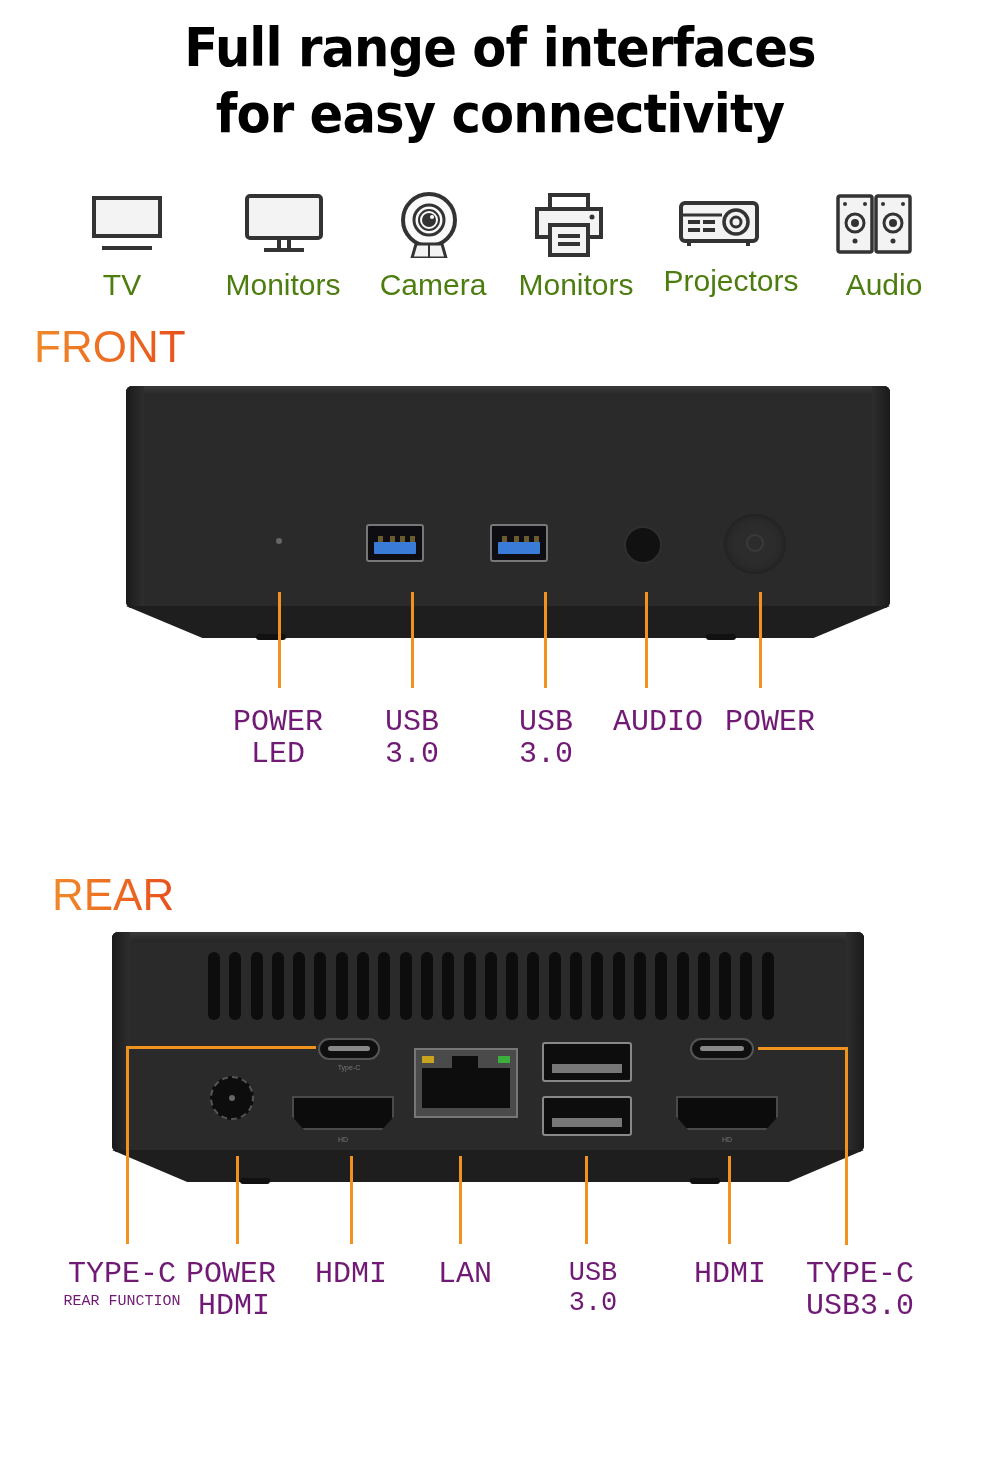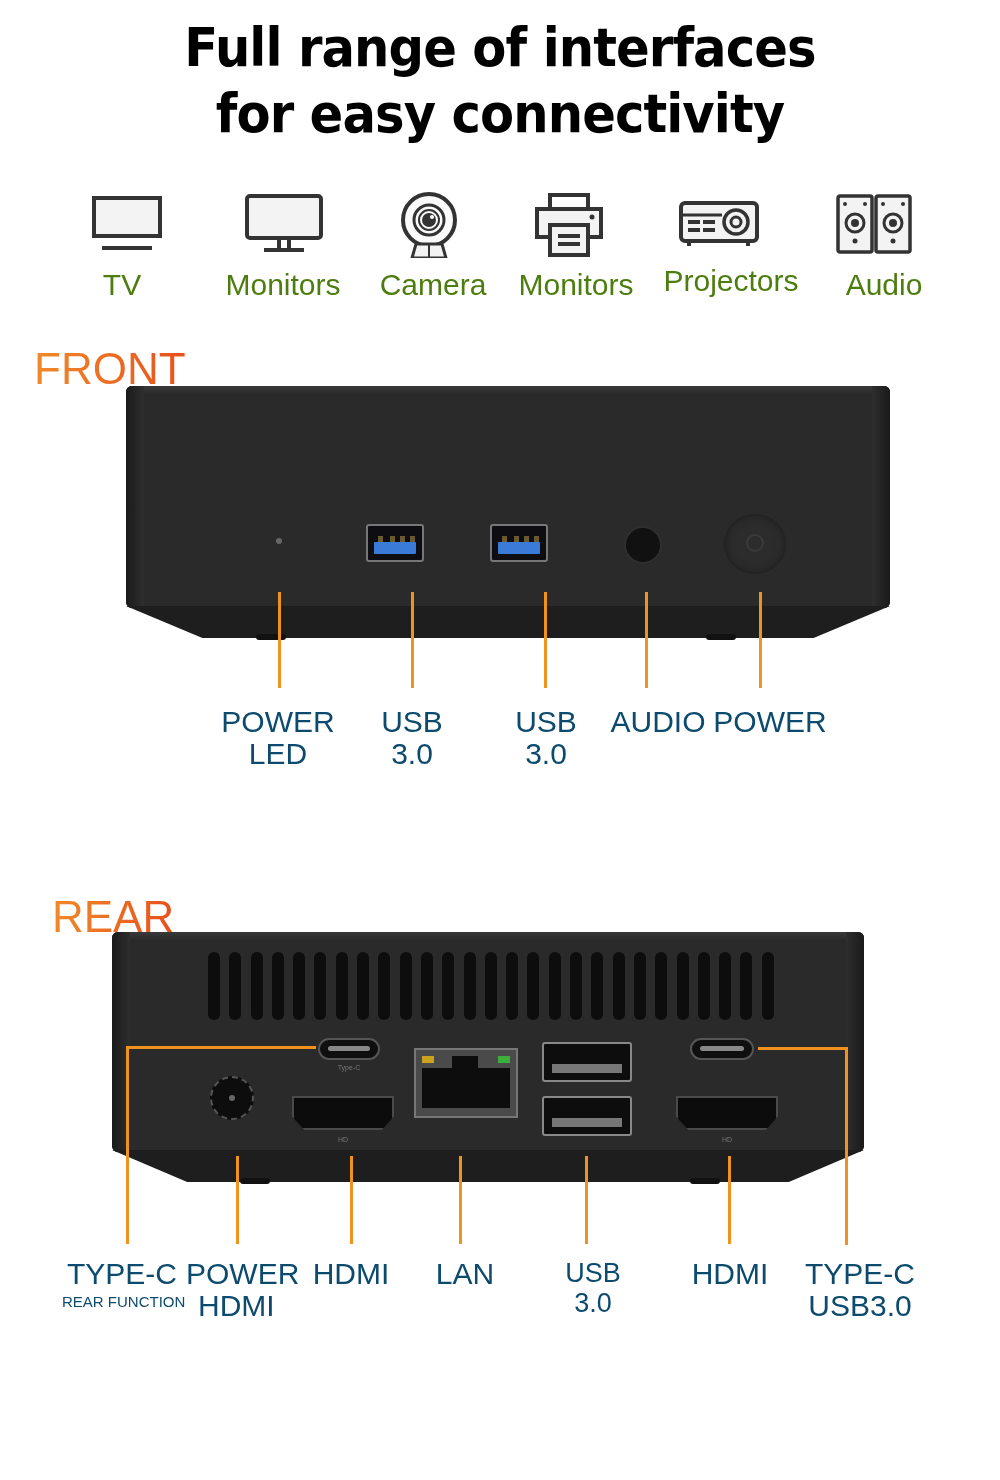--- a/index.html
+++ b/index.html
@@ -1,28 +1,28 @@
 <!DOCTYPE html>
 <html><head>
 <meta charset="utf-8">
 <style>
   * { box-sizing: border-box; margin: 0; padding: 0; }
   body { width: 1000px; height: 1480px; background: #ffffff; position: relative; overflow: hidden; font-family: "Liberation Sans", sans-serif; color: #111; }
   .abs { position: absolute; }
   .title { left: 0; width: 1000px; text-align: center; font-family: "DejaVu Sans", sans-serif; font-weight: bold; font-size: 54px; letter-spacing: -1px; color: #000; line-height: 64px; transform: scaleX(0.92); }
   .dev-label { text-align: center; font-size: 30px; color: #4d7c0f; white-space: nowrap; }
-  .section { font-size: 44px; background: linear-gradient(90deg, #f08a2a, #e8501c); -webkit-background-clip: text; background-clip: text; color: transparent; margin-top: 22px; }
+  .section { font-size: 44px; background: linear-gradient(90deg, #f08a2a, #e8501c); -webkit-background-clip: text; background-clip: text; color: transparent; }
   .device { background: #2a2a2a; border-radius: 6px; }
   .device .top-edge { position:absolute; left:0; right:0; top:0; height:10px; background: linear-gradient(#3a3a3a,#262626); border-radius:6px 6px 0 0; }
   .device .side-l { position:absolute; left:0; top:0; bottom:0; width:18px; background: linear-gradient(90deg,#1a1a1a,#2e2e2e); border-radius:6px 0 0 6px; }
   .device .side-r { position:absolute; right:0; top:0; bottom:0; width:18px; background: linear-gradient(270deg,#1a1a1a,#2e2e2e); border-radius:0 6px 6px 0; }
   .base { background: #1e1e1e; clip-path: polygon(0 0, 100% 0, 90% 100%, 10% 100%); }
   .foot { background: #111; border-radius: 3px; height: 6px; }
   .oline { background: #f0921e; }
-  .port-label { text-align: center; font-size: 30px; line-height: 32px; color: #0c4a6e; white-space: nowrap; }
+  .port-label { text-align: center; font-size: 30px; line-height: 32px; color: #701a75; white-space: nowrap; font-family: Liberation Mono, monospace; }
   .usb3 { background: #0d0d12; border: 2px solid #777; border-radius: 3px; }
   .usb3 .tongue { position:absolute; left:6px; right:6px; bottom:6px; height:12px; background:#3b7bd8; border-radius:1px; }
   .usb3 .pin { position:absolute; top:10px; width:5px; height:8px; background:#6a5a30; }
   .usb2 { background: #0d0d0d; border: 2px solid #888; border-radius: 3px; }
   .usb2 .tongue { position:absolute; left:8px; right:8px; bottom:7px; height:9px; background:#777; }
   .usbc { background: #0f0f0f; border: 2px solid #555; border-radius: 12px; }
   .usbc .inner { position:absolute; left:8px; right:8px; top:6px; height:5px; background:#888; border-radius:3px; }
   .hdmi { background: #0c0c0c; border: 2px solid #4a4a4a; clip-path: polygon(0 0,100% 0,100% 60%,88% 100%,12% 100%,0 60%); }
   .rj45 { background: #4a4a4a; border: 2px solid #777; }
   .rj45 .hole { position:absolute; left:6px; right:6px; top:18px; bottom:8px; background:#0d0d0d; }

